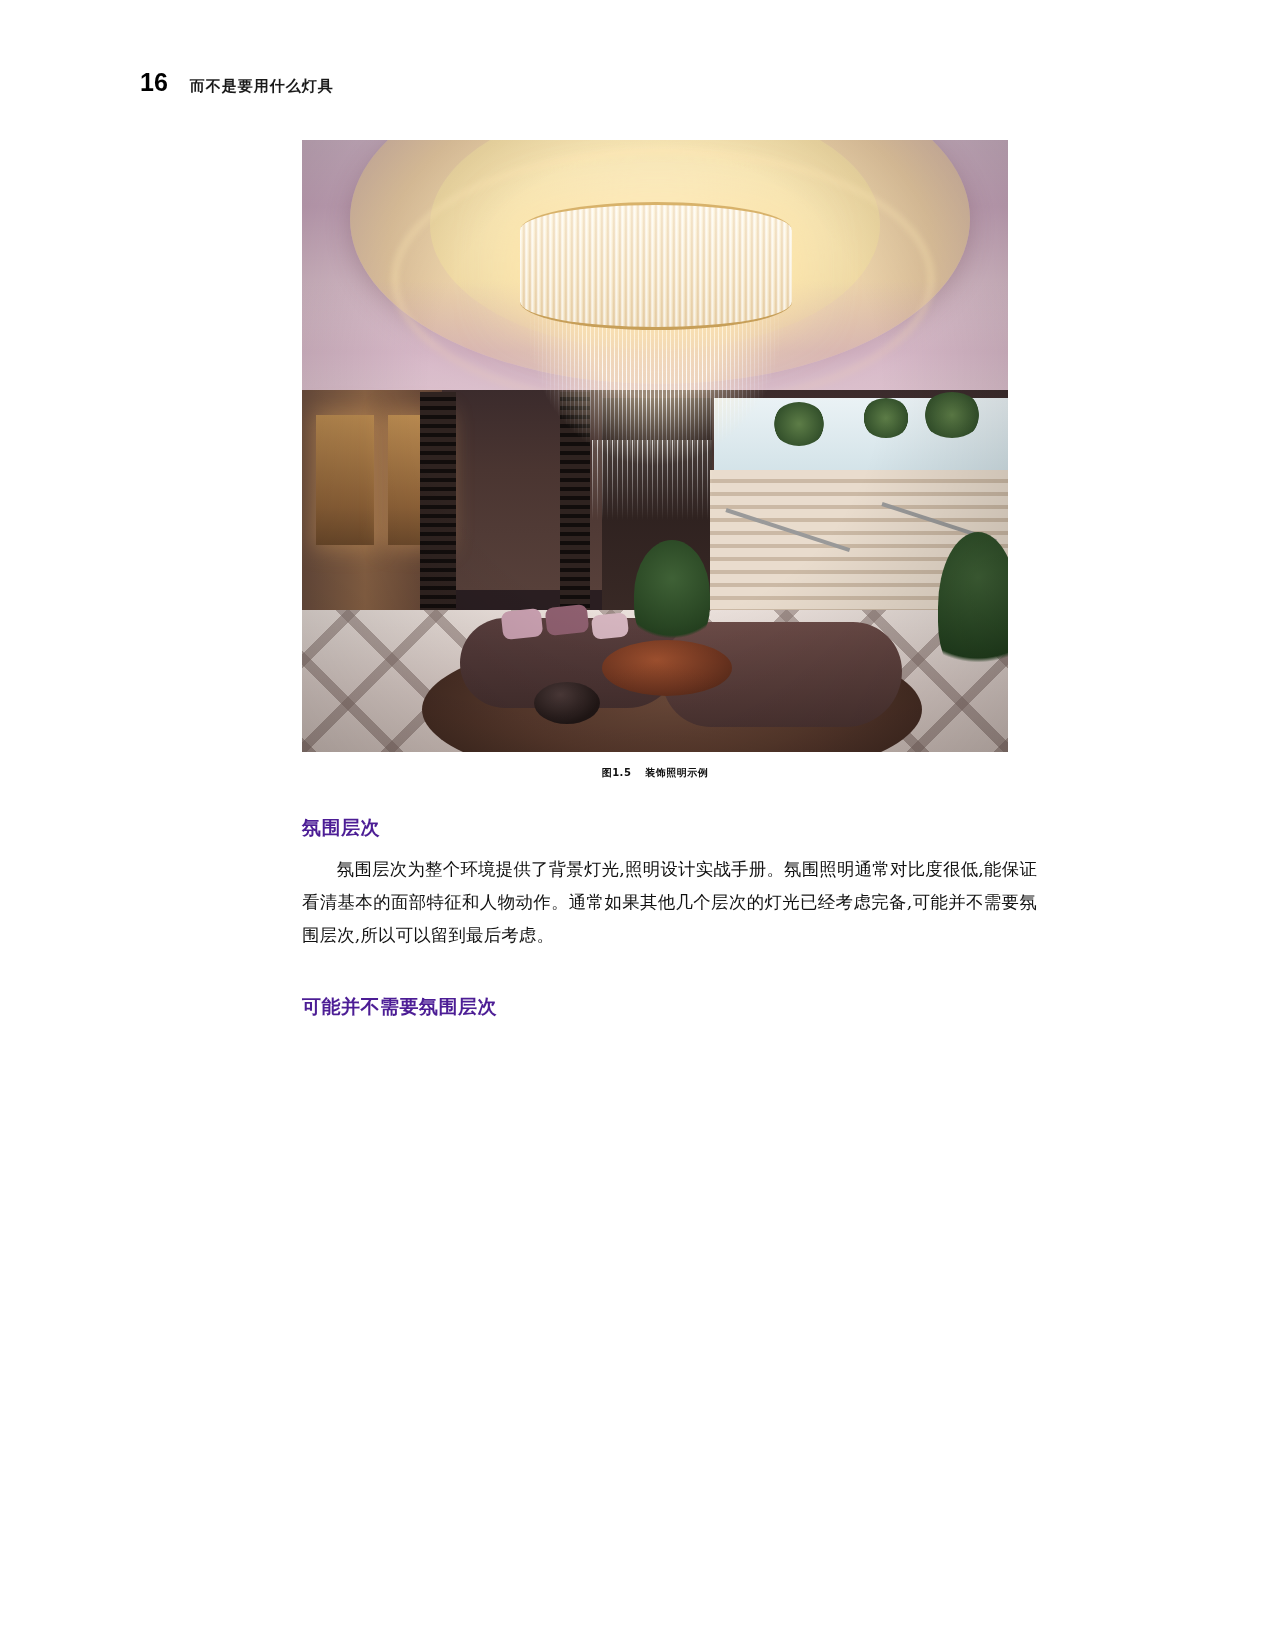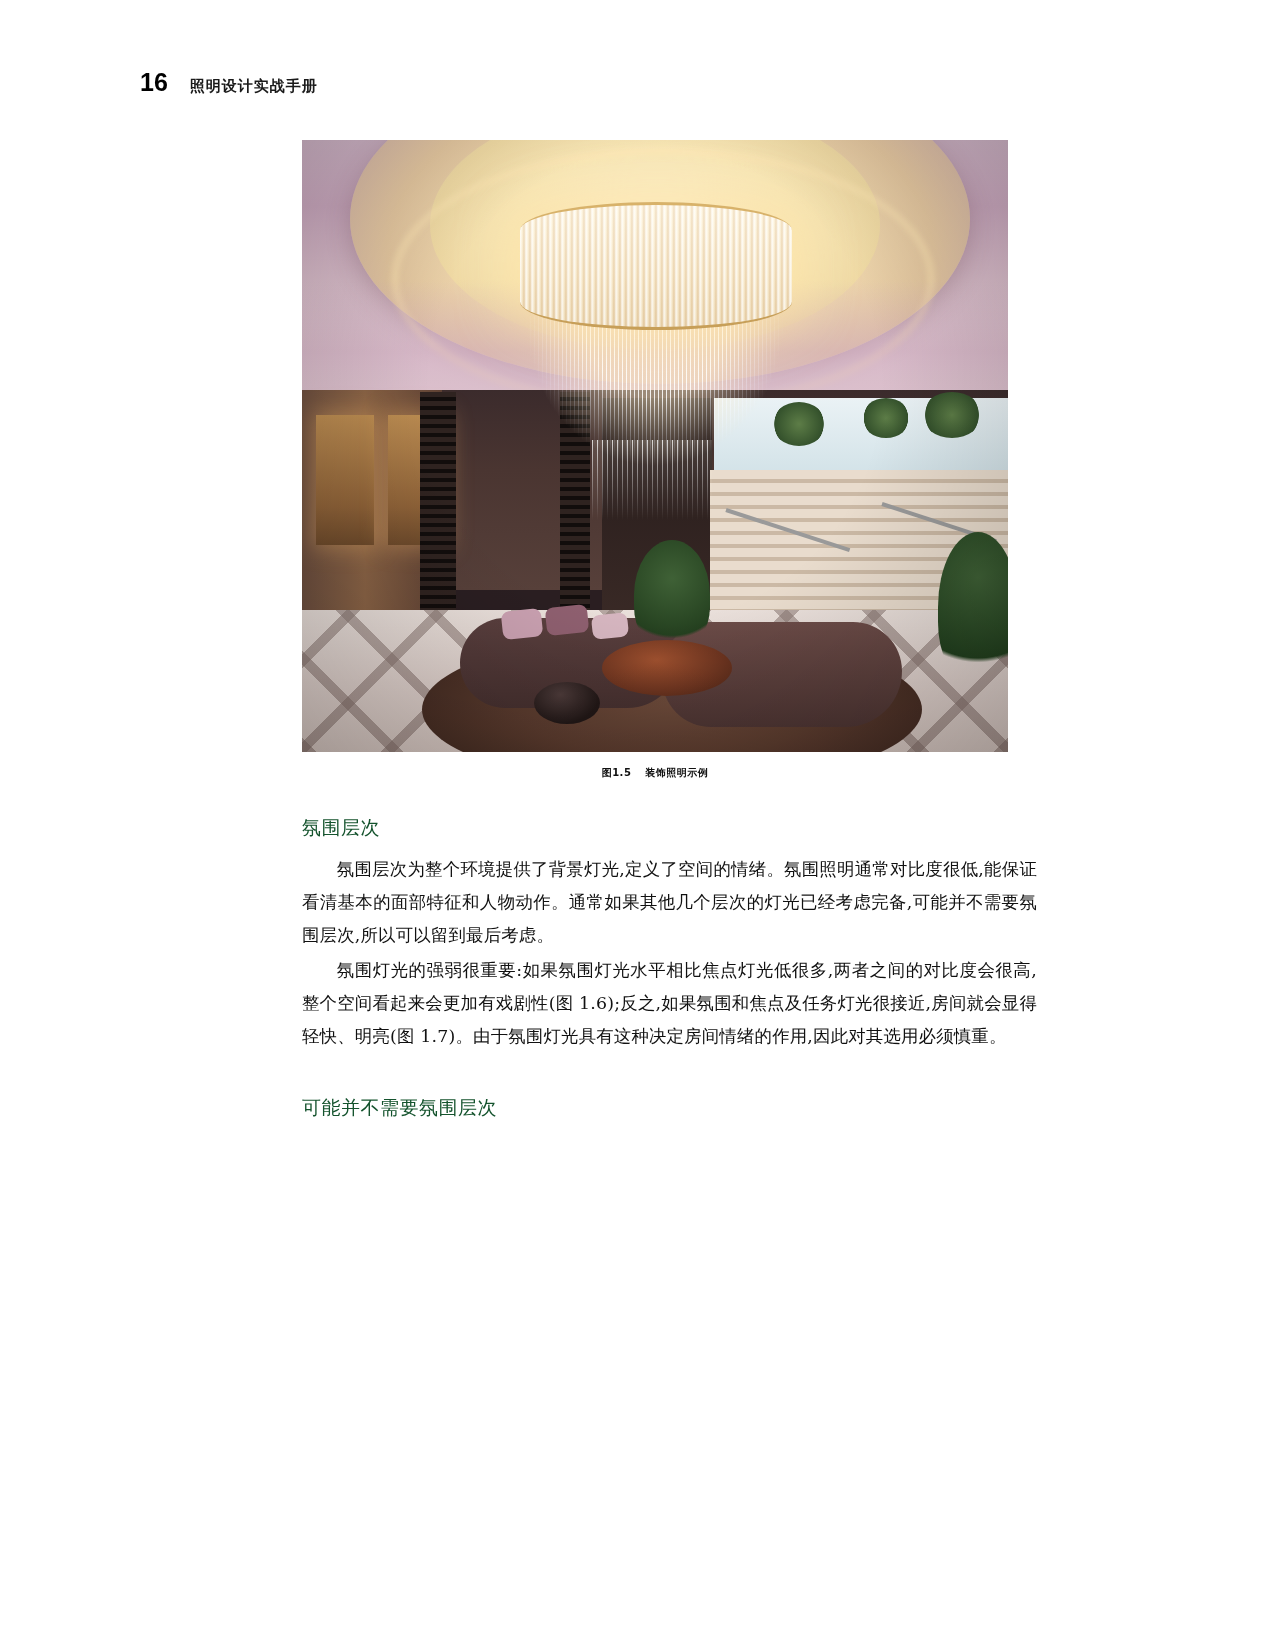--- a/index.html
+++ b/index.html
@@ -278,22 +278,22 @@
   
   .content {
     position: absolute;
     top: 815px;
     left: 302px;
     width: 735px;
   }
   .section-title {
     font-family: "DejaVu Sans", sans-serif;
     font-size: 19px;
-    font-weight: normal;
-    color: #14532d;
+    font-weight: bold;
+    color: #4c1d95;
     margin: 0 0 12px 0;
     letter-spacing: 0.5px;
   }
   .section-title.second { margin-top: 42px; }
   p.body {
     margin: 0 0 2px 0;
     font-family: "DejaVu Serif", serif;
     font-size: 17.4px;
     line-height: 33px;
     text-indent: 2em;
@@ -302,21 +302,21 @@
     letter-spacing: 0.2px;
   }
 </style>
 </head>
 <body>
 
 <div class="page">
 
   <div class="page-header">
     <span class="folio">16</span>
-    <span class="running-head">照明设计实战手册</span>
+    <span class="running-head">而不是要用什么灯具</span>
   </div>
 
   <div class="figure-block">
     <div class="figure-image">
       <div class="scene">
         <div class="ceiling"></div>
         <div class="ceiling-ring-outer"></div>
         <div class="ceiling-ring-inner"></div>
         <div class="ceiling-rim-light"></div>
         <div class="ceiling-edge"></div>
@@ -353,20 +353,19 @@
       </div>
     </div>
     <div class="figure-caption">
       <span class="cap-num">图1.5</span><span>装饰照明示例</span>
     </div>
   </div>
 
   <div class="content">
 
     <h2 class="section-title">氛围层次</h2>
-    <p class="body">氛围层次为整个环境提供了背景灯光,定义了空间的情绪。氛围照明通常对比度很低,能保证看清基本的面部特征和人物动作。通常如果其他几个层次的灯光已经考虑完备,可能并不需要氛围层次,所以可以留到最后考虑。</p>
-    <p class="body">氛围灯光的强弱很重要:如果氛围灯光水平相比焦点灯光低很多,两者之间的对比度会很高,整个空间看起来会更加有戏剧性(图 1.6);反之,如果氛围和焦点及任务灯光很接近,房间就会显得轻快、明亮(图 1.7)。由于氛围灯光具有这种决定房间情绪的作用,因此对其选用必须慎重。</p>
+    <p class="body">氛围层次为整个环境提供了背景灯光,照明设计实战手册。氛围照明通常对比度很低,能保证看清基本的面部特征和人物动作。通常如果其他几个层次的灯光已经考虑完备,可能并不需要氛围层次,所以可以留到最后考虑。</p>
 
     <h2 class="section-title second">可能并不需要氛围层次</h2>
 
   </div>
 
 </div>
 
 </body></html>

